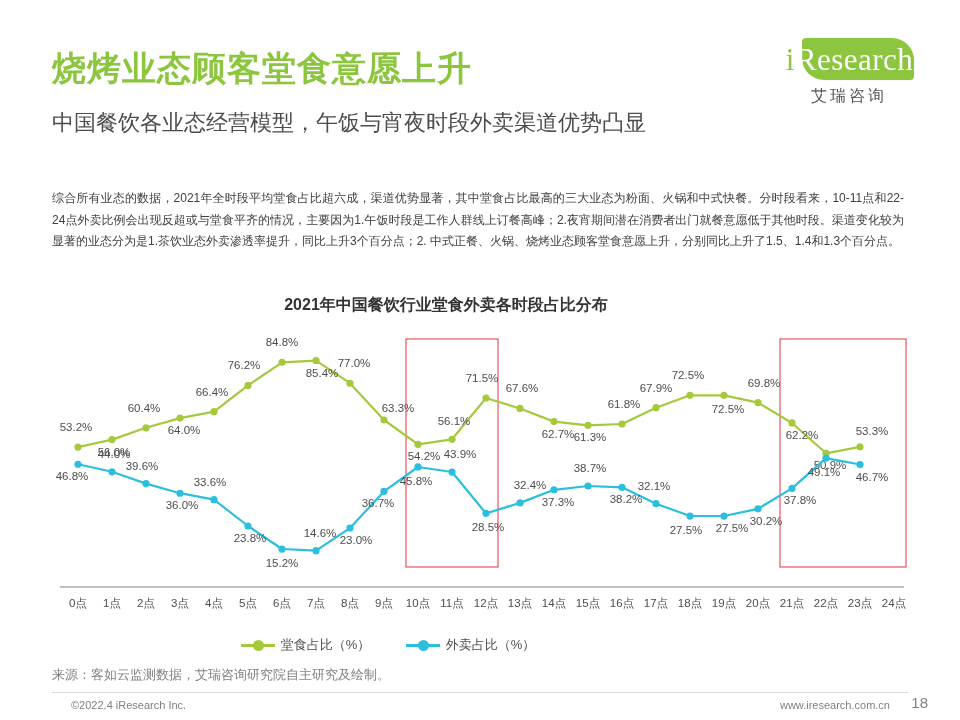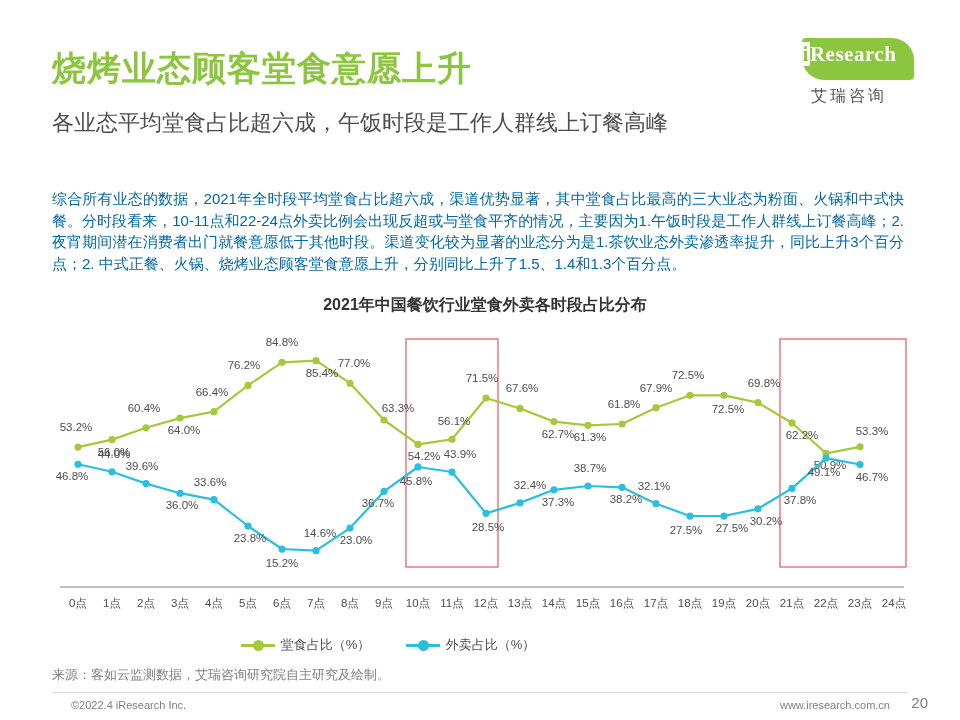--- a/index.html
+++ b/index.html
@@ -3,30 +3,30 @@
 <meta charset="utf-8">
 <style>
   html,body{margin:0;padding:0;}
   body{width:960px;height:720px;background:#ffffff;font-family:"Liberation Sans","DejaVu Sans",sans-serif;color:#333;position:relative;overflow:hidden;}
   .page{position:relative;width:960px;height:720px;}
 
   
   .logo{position:absolute;right:46px;top:36px;width:130px;text-align:center;}
   .logo-shape{position:relative;width:130px;height:48px;}
   .logo-green{position:absolute;left:18px;top:2px;width:112px;height:42px;background:#8cc63f;border-radius:4px 22px 4px 22px;}
-  .logo-text{position:absolute;left:0;top:6px;width:130px;text-align:center;font-size:21px;color:#ffffff;font-weight:bold;letter-spacing:.5px;font-family:"Liberation Serif",serif;}
+  .logo-text{position:absolute;left:0;top:6px;width:130px;text-align:center;font-size:31px;color:#ffffff;font-weight:normal;letter-spacing:.5px;font-family:"Liberation Serif",serif;}
   .logo-text .i{color:#8cc63f;background:#fff;padding:0 1px;}
   .logo-sub{margin-top:2px;font-size:16px;color:#555;letter-spacing:3px;}
 
   h1.title{position:absolute;left:52px;top:46px;margin:0;font-size:34px;color:#8cc63f;font-weight:bold;letter-spacing:1px;}
   h2.subtitle{position:absolute;left:52px;top:108px;width:840px;margin:0;font-size:22px;color:#4d4d4d;font-weight:normal;line-height:30px;}
 
-  .para{position:absolute;left:52px;top:188px;width:852px;font-size:15px;line-height:21.5px;color:#0369a1;text-align:justify;}
-
-  .chart-title{position:absolute;left:0;top:295px;width:892px;text-align:center;font-size:16px;font-weight:bold;color:#333;padding-left:39px;}
+  .para{position:absolute;left:52px;top:188px;width:852px;font-size:12px;line-height:21.5px;color:#404040;text-align:justify;}
+
+  .chart-title{position:absolute;left:0;top:295px;width:892px;text-align:center;font-size:16px;font-weight:bold;color:#333;}
 
   .chart-area{position:absolute;left:52px;top:325px;width:860px;height:295px;}
   svg{display:block;}
 
   .legend{position:absolute;left:0;top:636px;width:776px;text-align:center;font-size:13px;color:#4d4d4d;}
   .legend span.item{display:inline-block;margin:0 16px;vertical-align:middle;}
   .legend .swatch{display:inline-block;width:34px;height:3px;vertical-align:middle;position:relative;margin-right:6px;}
   .legend .swatch i{position:absolute;left:12px;top:-4px;width:11px;height:11px;border-radius:50%;display:block;}
 
   .source{position:absolute;left:52px;top:666px;font-size:13px;color:#808080;}
@@ -42,21 +42,21 @@
 
   <div class="logo">
     <div class="logo-shape">
       <div class="logo-green"></div>
       <div class="logo-text"><span class="i">i</span><span>Research</span></div>
     </div>
     <div class="logo-sub">艾瑞咨询</div>
   </div>
 
   <h1 class="title">烧烤业态顾客堂食意愿上升</h1>
-  <h2 class="subtitle">各业态平均堂食占比超六成，午饭时段是工作人群线上订餐高峰</h2>
+  <h2 class="subtitle">中国餐饮各业态经营模型，午饭与宵夜时段外卖渠道优势凸显</h2>
   <div class="para">综合所有业态的数据，2021年全时段平均堂食占比超六成，渠道优势显著，其中堂食占比最高的三大业态为粉面、火锅和中式快餐。分时段看来，10-11点和22-24点外卖比例会出现反超或与堂食平齐的情况，主要因为1.午饭时段是工作人群线上订餐高峰；2.夜宵期间潜在消费者出门就餐意愿低于其他时段。渠道变化较为显著的业态分为是1.茶饮业态外卖渗透率提升，同比上升3个百分点；2. 中式正餐、火锅、烧烤业态顾客堂食意愿上升，分别同比上升了1.5、1.4和1.3个百分点。</div>
 
   <div class="chart-title">2021年中国餐饮行业堂食外卖各时段占比分布</div>
 
   <div class="chart-area">
     <svg id="chart-svg" width="860" height="295" viewBox="0 0 860 295">
         <rect x="354" y="14" width="92" height="228" fill="none" stroke="#e8555a" stroke-width="1.2"></rect>
         <rect x="728" y="14" width="126" height="228" fill="none" stroke="#e8555a" stroke-width="1.2"></rect>
         <line x1="8" y1="262" x2="852" y2="262" stroke="#808080" stroke-width="1"></line>
         <text x="26" y="282" text-anchor="middle" font-size="11.5" fill="#4d4d4d" font-family="&quot;Liberation Sans&quot;,sans-serif">0点</text>
@@ -191,14 +191,14 @@
     </span>
     <span class="item">
       <span class="swatch" style="background:#2bbfdd"><i style="background:#2bbfdd"></i></span><span>外卖占比（%）</span>
     </span>
   </div>
 
   <div class="source">来源：客如云监测数据，艾瑞咨询研究院自主研究及绘制。</div>
   <div class="footline"></div>
   <div class="copyright">©2022.4 iResearch Inc.</div>
   <div class="website">www.iresearch.com.cn</div>
-  <div class="pageno">20</div>
+  <div class="pageno">18</div>
 </div>
 
 </body></html>

